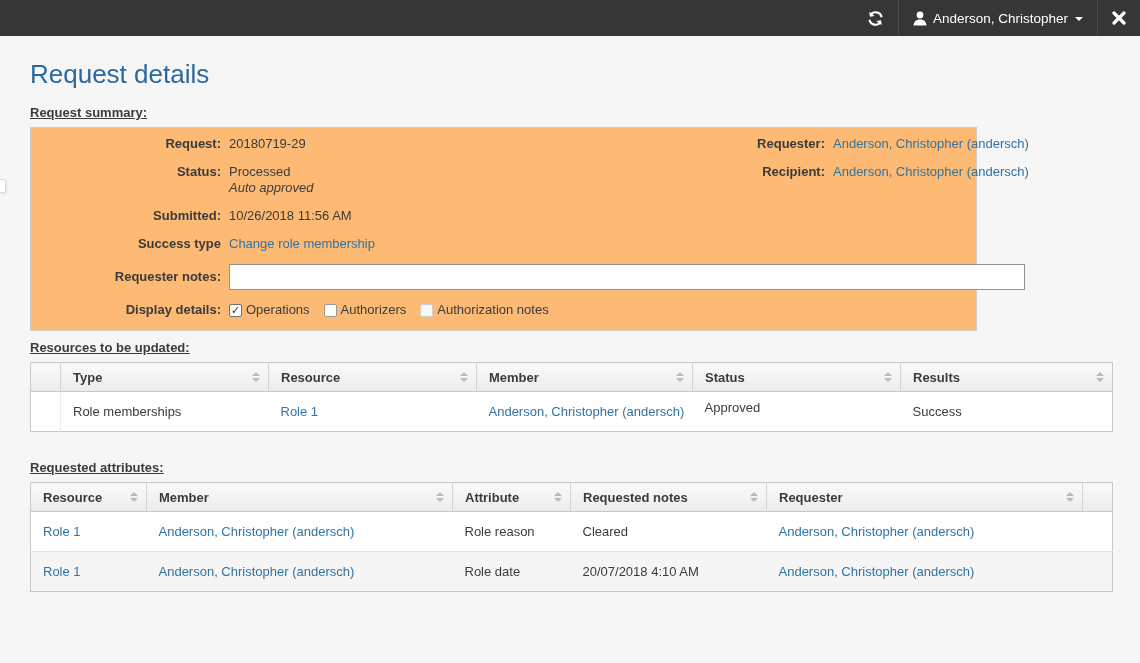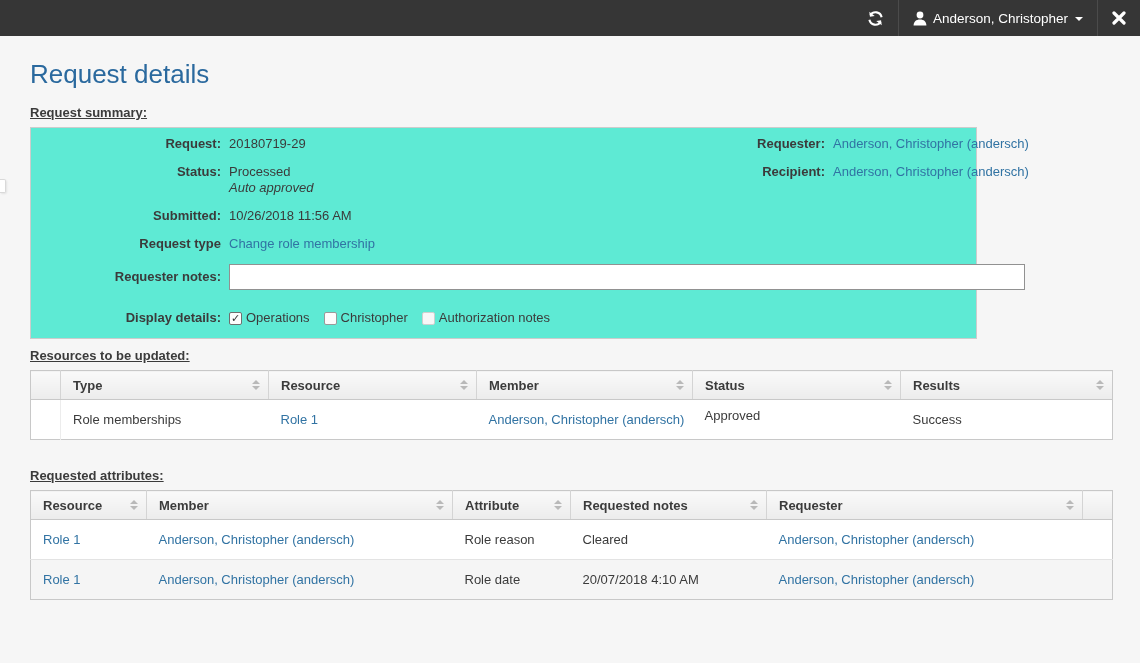--- a/index.html
+++ b/index.html
@@ -30,34 +30,34 @@
     border-radius:0 2px 2px 0; box-shadow:1px 1px 2px rgba(0,0,0,.08);
   }
 
   
   .page { padding:0 28px 0 30px; }
   .page-title { color:#2a699e; font-size:26px; font-weight:400; margin-top:23px; }
   .section-label { font-weight:700; margin:15px 0 7px 0; color:#3b3b3b;text-decoration:underline; }
 
   
   .summary-box {
-    background:#5eead4; border:1px solid #ccc;
+    background:#fdba74; border:1px solid #ccc;
     padding:8px 16px 10px 8px; width:947px;
   }
   .sum-row { display:grid; grid-template-columns:182px 470px 118px 278px; column-gap:8px; margin-bottom:12px; line-height:16px; }
   .sum-row:last-child { margin-bottom:2px; }
   .lbl { font-weight:700; text-align:right; }
   .val {}
   .ital { font-style:italic; }
   .span-val { grid-column:2 / 5; }
   .notes-input {
     width:796px; height:26px; border:1px solid #919191; background:#fff;
     font-family:inherit; font-size:13px; padding:0 6px; outline:none;
   }
-  .row-notes { align-items:center; margin-bottom:20px; }
+  .row-notes { align-items:center; margin-bottom:12px; }
   .row-notes .lbl { line-height:26px; }
 
   
   .cb-group { display:flex; align-items:center; gap:14px; }
   .cb-item { display:flex; align-items:center; gap:4px; cursor:pointer; }
   .cb {
     width:13px; height:13px; border:1px solid #9a9a9a; background:#fdfdfd;
     display:inline-flex; align-items:center; justify-content:center;
     font-size:11px; line-height:11px; color:#333; border-radius:2px;
   }
@@ -148,41 +148,41 @@
       <span class="lbl">Recipient:</span>
       <span class="val"><a>Anderson, Christopher (andersch)</a></span>
     </div>
 
     <div class="sum-row">
       <span class="lbl">Submitted:</span>
       <span class="val span-val">10/26/2018 11:56 AM</span>
     </div>
 
     <div class="sum-row">
-      <span class="lbl">Request type</span>
+      <span class="lbl">Success type</span>
       <span class="val span-val"><a>Change role membership</a></span>
     </div>
 
     <div class="sum-row row-notes">
       <span class="lbl">Requester notes:</span>
       <span class="val span-val">
         <input class="notes-input" type="text" value="" style="">
       </span>
     </div>
 
     <div class="sum-row">
       <span class="lbl">Display details:</span>
       <span class="val span-val cb-group">
         <span class="cb-item">
           <span class="cb checked">✓</span>
           <span>Operations</span>
         </span>
         <span class="cb-item">
           <span class="cb"></span>
-          <span>Christopher</span>
+          <span>Authorizers</span>
         </span>
         <span class="cb-item">
           <span class="cb disabled"></span>
           <span>Authorization notes</span>
         </span>
       </span>
     </div>
 
   </div>
 

